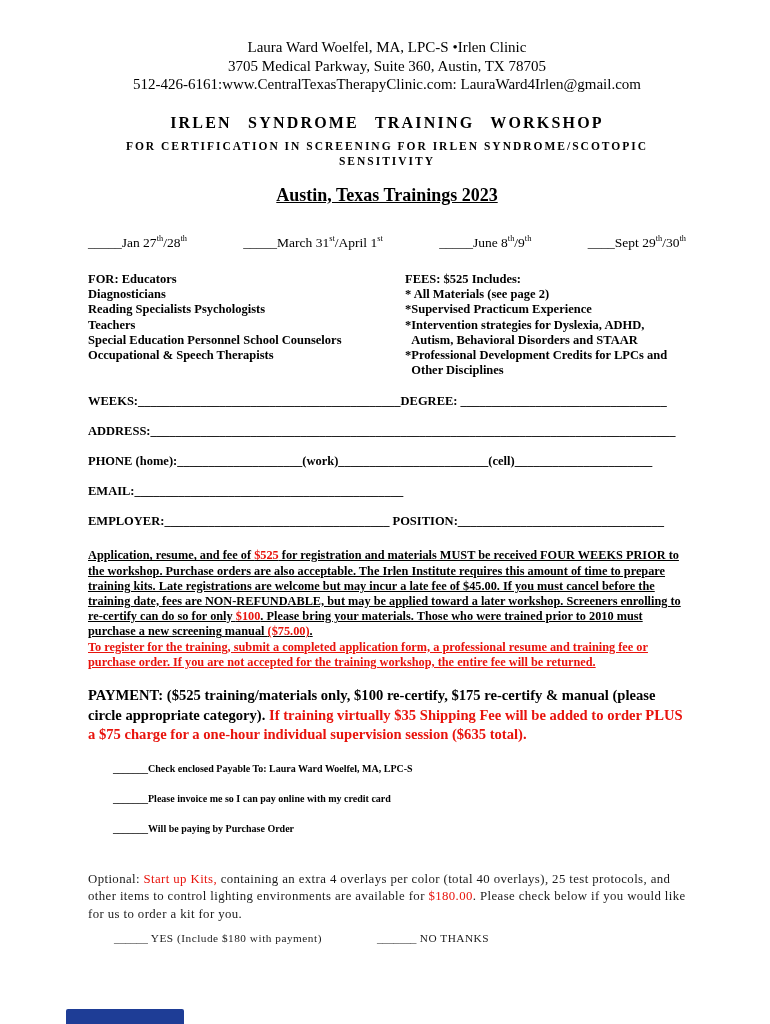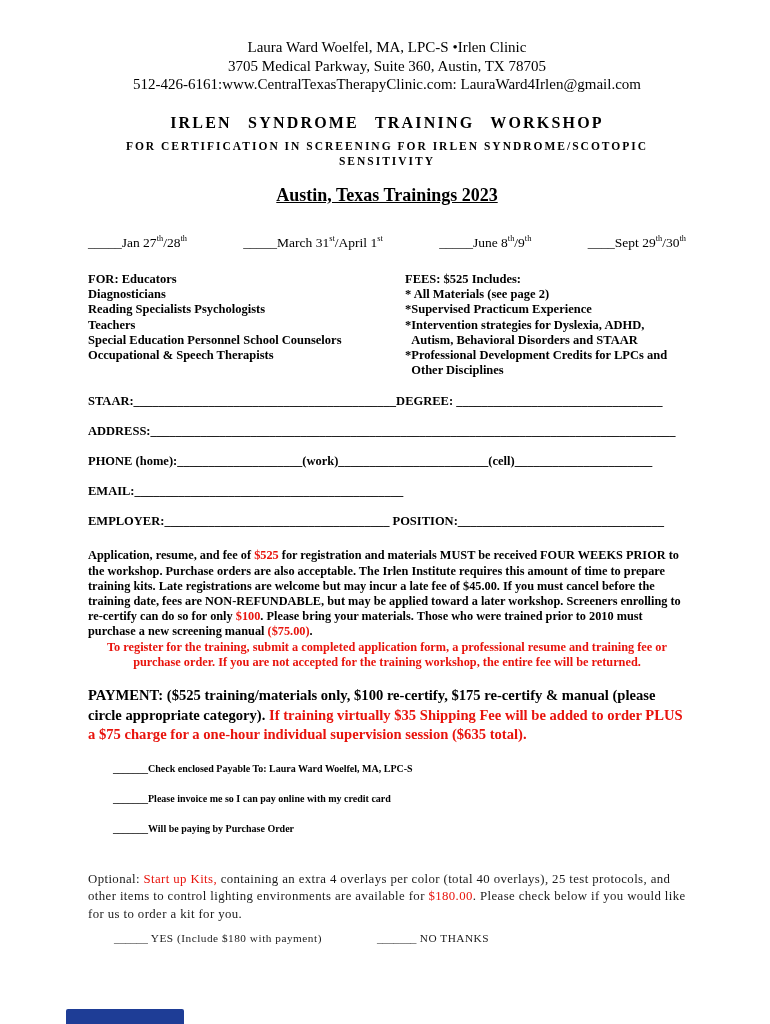--- a/index.html
+++ b/index.html
@@ -26,23 +26,23 @@
   .dates-row sup{font-size:0.62em;}
   
   .columns{display:flex;margin-top:22px;font-size:12.5px;font-weight:bold;line-height:15.2px;}
   .col-left{flex:0 0 317px;}
   .col-right{flex:1;}
   .col-row{white-space:pre-wrap;}
   
   .field-line{margin-top:17px;font-size:12.5px;font-weight:bold;white-space:pre;line-height:13px;}
   .blank{letter-spacing:0;}
   
-  .reg-para{margin-top:20px;font-size:12.3px;font-weight:bold;line-height:15.2px;text-align:left;}
+  .reg-para{margin-top:20px;font-size:12.3px;font-weight:bold;line-height:15.2px;text-align:left;text-decoration:underline;}
   .red{color:#e8130c;}
-  .reg-red{margin-top:0;text-align:center;}
+  .reg-red{margin-top:0;}
   
   .payment-para{margin-top:16px;font-size:14.6px;font-weight:bold;line-height:19.5px;}
   
   .option-line{margin-top:17px;padding-left:25px;font-size:10px;font-weight:bold;white-space:pre;line-height:13px;}
   .option-line:first-of-type{margin-top:22px;}
   
   .optional-para{margin-top:36px;font-size:12.8px;font-weight:normal;letter-spacing:0.4px;line-height:17.5px;color:#1a1a1a;}
   .kit-line{margin-top:9px;padding-left:26px;font-size:11.3px;letter-spacing:0.5px;white-space:pre;color:#1a1a1a;}
   .kit-no{margin-left:55px;}
   
@@ -90,21 +90,21 @@
         <div class="col-row">FEES: $525 Includes:</div>
         <div class="col-row">* All Materials (see page 2)</div>
         <div class="col-row">*Supervised Practicum Experience</div>
         <div class="col-row">*Intervention strategies for Dyslexia, ADHD,</div>
         <div class="col-row">  Autism, Behavioral Disorders and STAAR</div>
         <div class="col-row">*Professional Development Credits for LPCs and</div>
         <div class="col-row">  Other Disciplines</div>
       </div>
     </div>
 
-    <div class="field-line"><span>STAAR:</span><span class="blank">__________________________________________</span><span>DEGREE: </span><span class="blank">_________________________________</span></div>
+    <div class="field-line"><span>WEEKS:</span><span class="blank">__________________________________________</span><span>DEGREE: </span><span class="blank">_________________________________</span></div>
 
     <div class="field-line"><span>ADDRESS:</span><span class="blank">____________________________________________________________________________________</span></div>
 
     <div class="field-line"><span>PHONE (home):</span><span class="blank">____________________</span><span>(work)</span><span class="blank">________________________</span><span>(cell)</span><span class="blank">______________________</span></div>
 
     <div class="field-line"><span>EMAIL:</span><span class="blank">___________________________________________</span></div>
 
     <div class="field-line"><span>EMPLOYER:</span><span class="blank">____________________________________</span><span> POSITION:</span><span class="blank">_________________________________</span></div>
 
     <div class="reg-para"><span>Application, resume, and fee of </span><span class="red">$525</span><span> for registration and materials MUST be received FOUR WEEKS PRIOR to the workshop. Purchase orders are also acceptable. The Irlen Institute requires this amount of time to prepare training kits.  Late registrations are welcome but may incur a late fee of $45.00. If you must cancel before the training date, fees are NON-REFUNDABLE, but may be applied toward a later workshop. Screeners enrolling to re-certify can do so for only </span><span class="red">$100</span><span>. Please bring your materials. Those who were trained prior to 2010 must purchase a new screening manual </span><span class="red">($75.00)</span><span>.</span></div>

